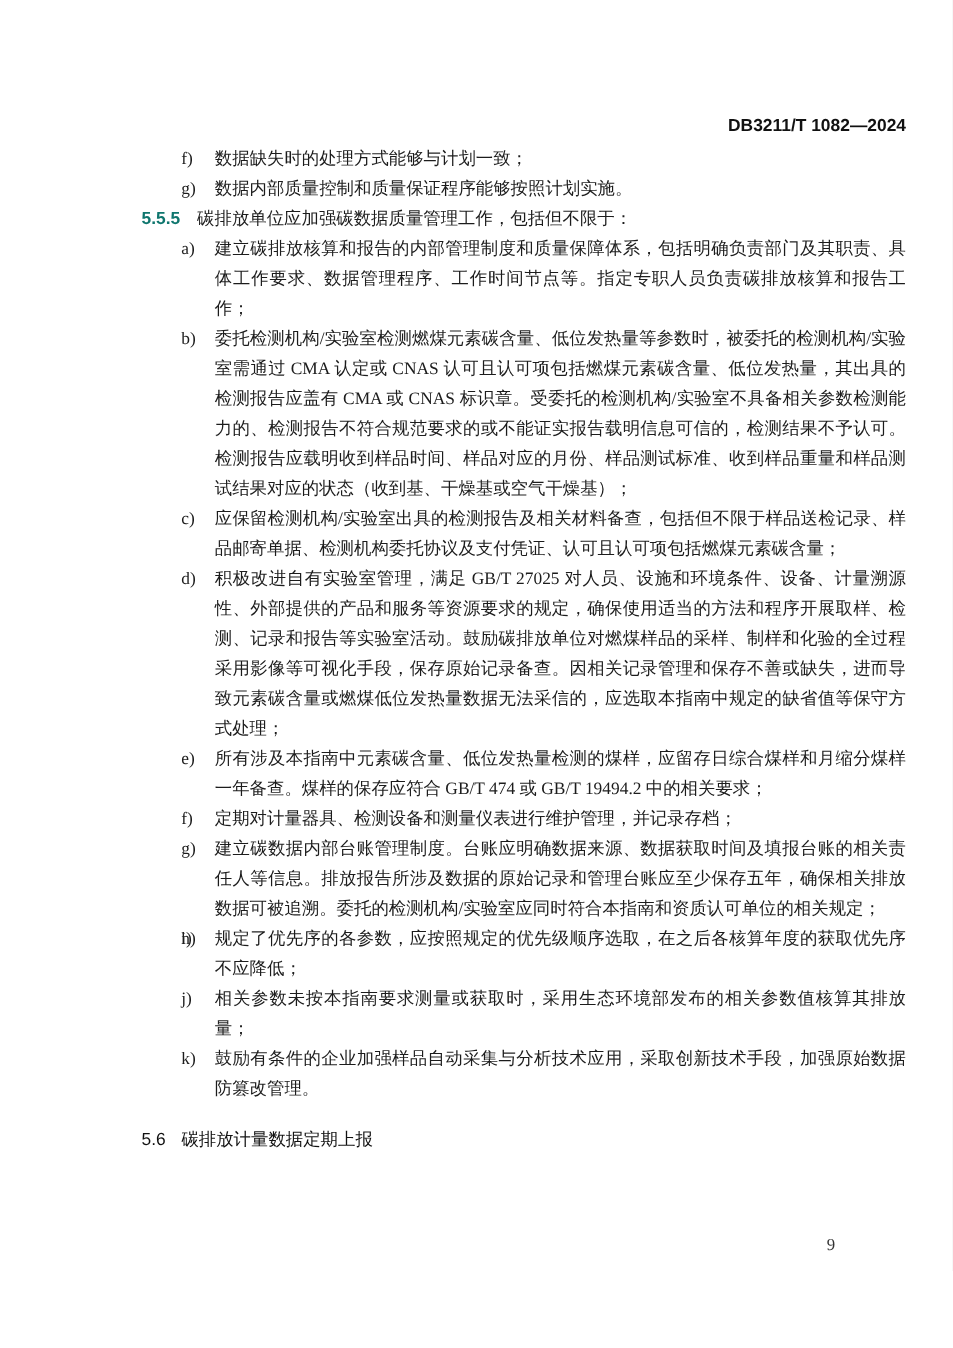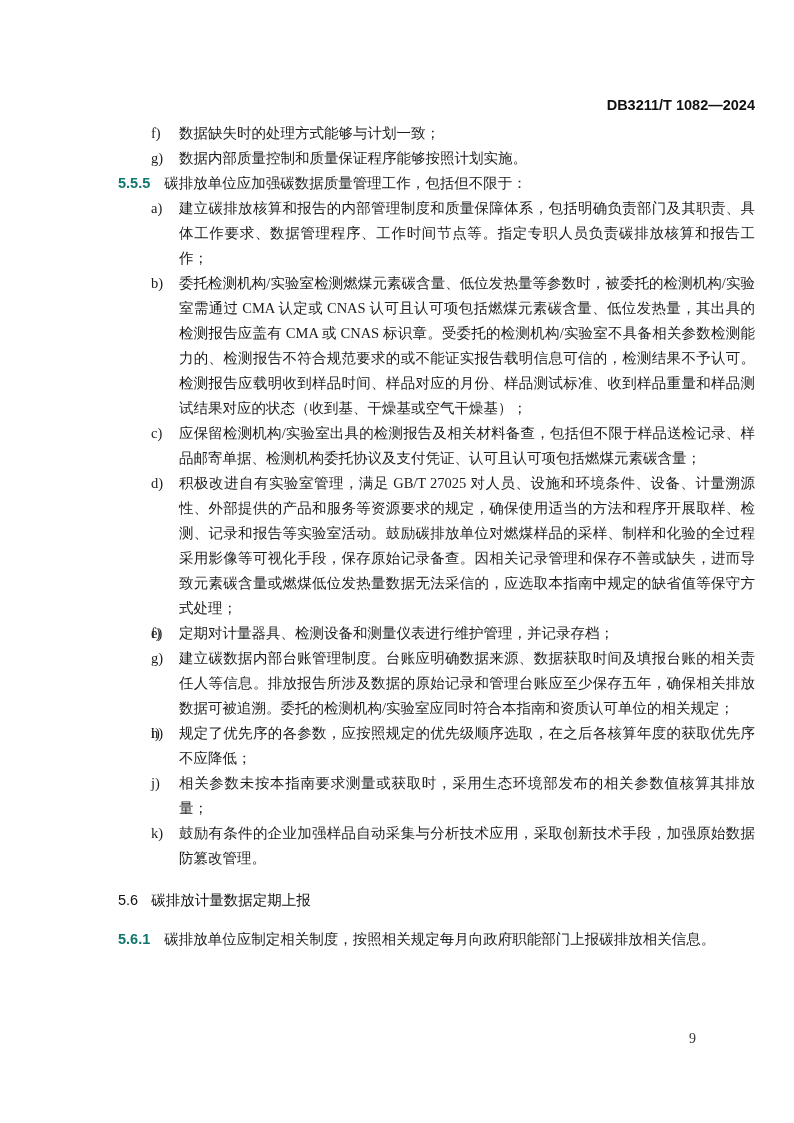--- a/index.html
+++ b/index.html
@@ -103,20 +103,21 @@
       <div class="li">
         <span class="li-label">c)</span>
         <span class="li-text">应保留检测机构/实验室出具的检测报告及相关材料备查，包括但不限于样品送检记录、样品邮寄单据、检测机构委托协议及支付凭证、认可且认可项包括燃煤元素碳含量；</span>
       </div>
       <div class="li">
         <span class="li-label">d)</span>
         <span class="li-text">积极改进自有实验室管理，满足 GB/T 27025 对人员、设施和环境条件、设备、计量溯源性、外部提供的产品和服务等资源要求的规定，确保使用适当的方法和程序开展取样、检测、记录和报告等实验室活动。鼓励碳排放单位对燃煤样品的采样、制样和化验的全过程采用影像等可视化手段，保存原始记录备查。因相关记录管理和保存不善或缺失，进而导致元素碳含量或燃煤低位发热量数据无法采信的，应选取本指南中规定的缺省值等保守方式处理；</span>
       </div>
       <div class="li">
         <span class="li-label">e)</span>
+        <span class="li-text">所有涉及本指南中元素碳含量、低位发热量检测的煤样，应留存日综合煤样和月缩分煤样一年备查。煤样的保存应符合 GB/T 474 或 GB/T 19494.2 中的相关要求；</span>
       </div>
       <div class="li">
         <span class="li-label">f)</span>
         <span class="li-text">定期对计量器具、检测设备和测量仪表进行维护管理，并记录存档；</span>
       </div>
       <div class="li">
         <span class="li-label">g)</span>
         <span class="li-text">建立碳数据内部台账管理制度。台账应明确数据来源、数据获取时间及填报台账的相关责任人等信息。排放报告所涉及数据的原始记录和管理台账应至少保存五年，确保相关排放数据可被追溯。委托的检测机构/实验室应同时符合本指南和资质认可单位的相关规定；</span>
       </div>
       <div class="li">
@@ -132,23 +133,20 @@
       </div>
       <div class="li">
         <span class="li-label">k)</span>
         <span class="li-text">鼓励有条件的企业加强样品自动采集与分析技术应用，采取创新技术手段，加强原始数据防篡改管理。</span>
       </div>
 
       <h2 class="section-heading">
         <span class="sec-num">5.6</span><span class="sec-title">碳排放计量数据定期上报</span>
       </h2>
 
-      <p class="clause">
-        <span class="clause-num">5.6.1</span><span class="clause-text">碳排放单位应制定相关制度，按照相关规定每月向政府职能部门上报碳排放相关信息。</span>
-      </p>
 
       <h2 class="section-heading" style="margin-top:20px;margin-bottom:18px;">
         
       </h2>
 
     </div>
   </div>
 
   <div class="page-footer">
     <span>9</span>

